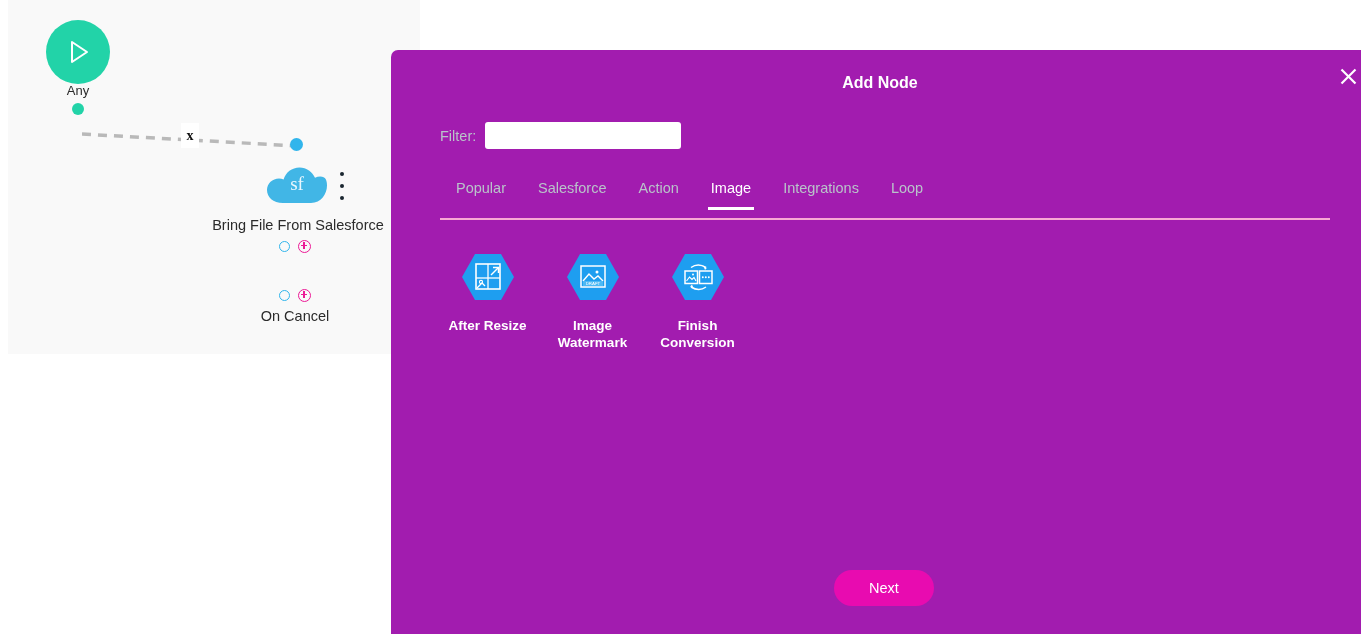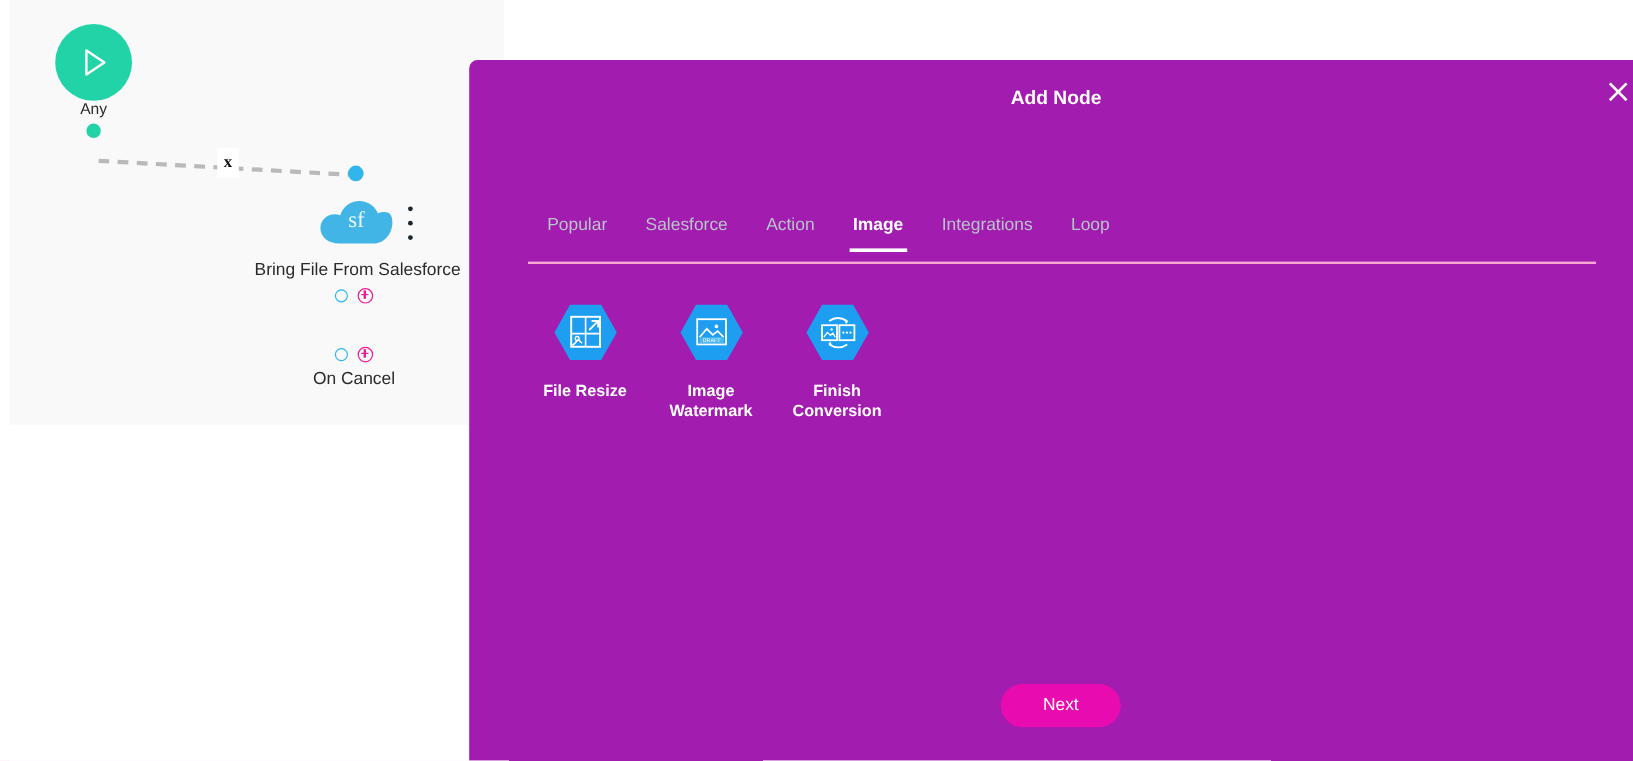--- a/index.html
+++ b/index.html
@@ -254,21 +254,21 @@
   .tab {
     font-size: 14.5px;
     color: #b9c3ca;
     padding: 0 16px 13px 16px;
     cursor: pointer;
     position: relative;
     white-space: nowrap;
   }
   .tab.active {
     color: #ffffff;
-    font-weight: bold;
+    font-weight: normal;
   }
   .tab.active::after {
     content: "";
     position: absolute;
     left: 13px;
     right: 13px;
     bottom: -1px;
     height: 3px;
     background: #ffffff;
   }
@@ -380,20 +380,24 @@
 
     <div class="modal-title">Add Node</div>
 
     <div class="close-btn">
       <svg width="19" height="19" viewBox="0 0 19 19">
         <line x1="2.5" y1="2.5" x2="16.5" y2="16.5" stroke="#ffffff" stroke-width="2.2"></line>
         <line x1="16.5" y1="2.5" x2="2.5" y2="16.5" stroke="#ffffff" stroke-width="2.2"></line>
       </svg>
     </div>
 
+    <div class="filter-row">
+      <span class="filter-label">Filter:</span>
+      <input class="filter-input" type="text" placeholder="" style="">
+    </div>
 
     <div class="tabs">
       <div class="tab">Popular</div>
       <div class="tab">Salesforce</div>
       <div class="tab">Action</div>
       <div class="tab active">Image</div>
       <div class="tab">Integrations</div>
       <div class="tab">Loop</div>
     </div>
 
@@ -405,21 +409,21 @@
             <polygon points="14,2 40,2 53,25 40,48 14,48 1,25" fill="#1e9ef0"></polygon>
             <rect x="15" y="12" width="24" height="25" fill="none" stroke="#ffffff" stroke-width="1.6"></rect>
             <line x1="27" y1="12" x2="27" y2="37" stroke="#ffffff" stroke-width="1.3"></line>
             <line x1="15" y1="26" x2="39" y2="26" stroke="#ffffff" stroke-width="1.3"></line>
             <circle cx="20" cy="30" r="1.6" fill="none" stroke="#ffffff" stroke-width="1.1"></circle>
             <polyline points="16,36 21,31 24,34" fill="none" stroke="#ffffff" stroke-width="1.3"></polyline>
             <line x1="30" y1="23" x2="37" y2="16" stroke="#ffffff" stroke-width="1.5"></line>
             <polyline points="32,15.5 37.5,15.5 37.5,21" fill="none" stroke="#ffffff" stroke-width="1.5"></polyline>
           </svg>
         </div>
-        <div class="card-label">File Resize</div>
+        <div class="card-label">After Resize</div>
       </div>
 
       <div class="card">
         <div class="card-iconbox">
           <svg width="54" height="50" viewBox="0 0 54 50">
             <polygon points="14,2 40,2 53,25 40,48 14,48 1,25" fill="#1e9ef0"></polygon>
             <rect x="15" y="14" width="24" height="21" fill="none" stroke="#ffffff" stroke-width="1.5"></rect>
             <circle cx="31" cy="20" r="1.5" fill="#ffffff"></circle>
             <polyline points="17,29 23,22 28,27 32,24 37,29" fill="none" stroke="#ffffff" stroke-width="1.4"></polyline>
             <rect x="17" y="29" width="20" height="5" fill="#55bdf5" opacity="0.85"></rect>

